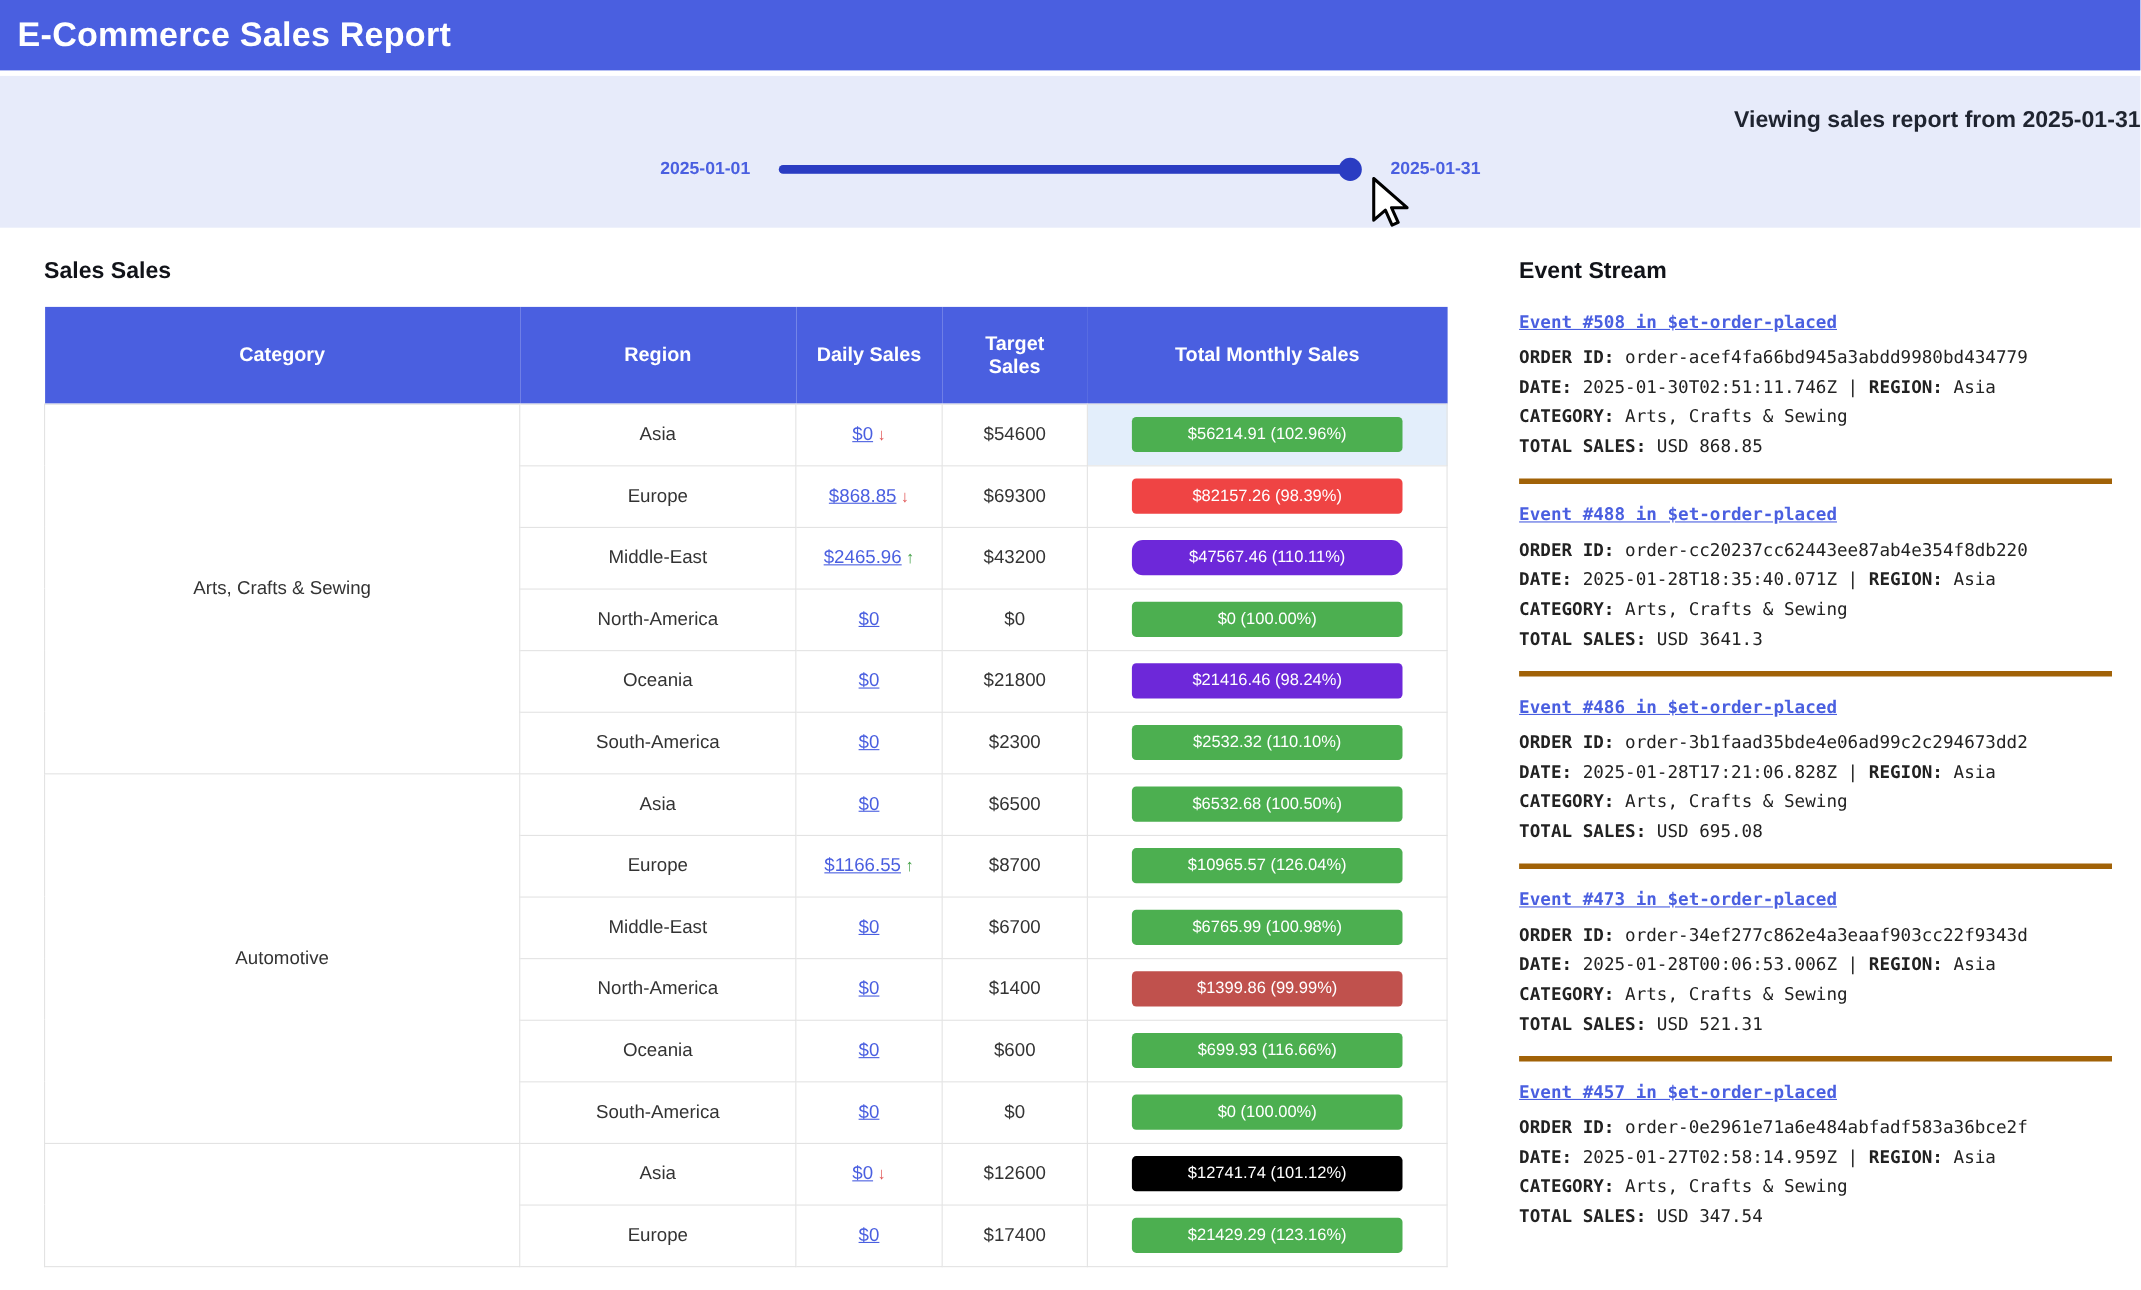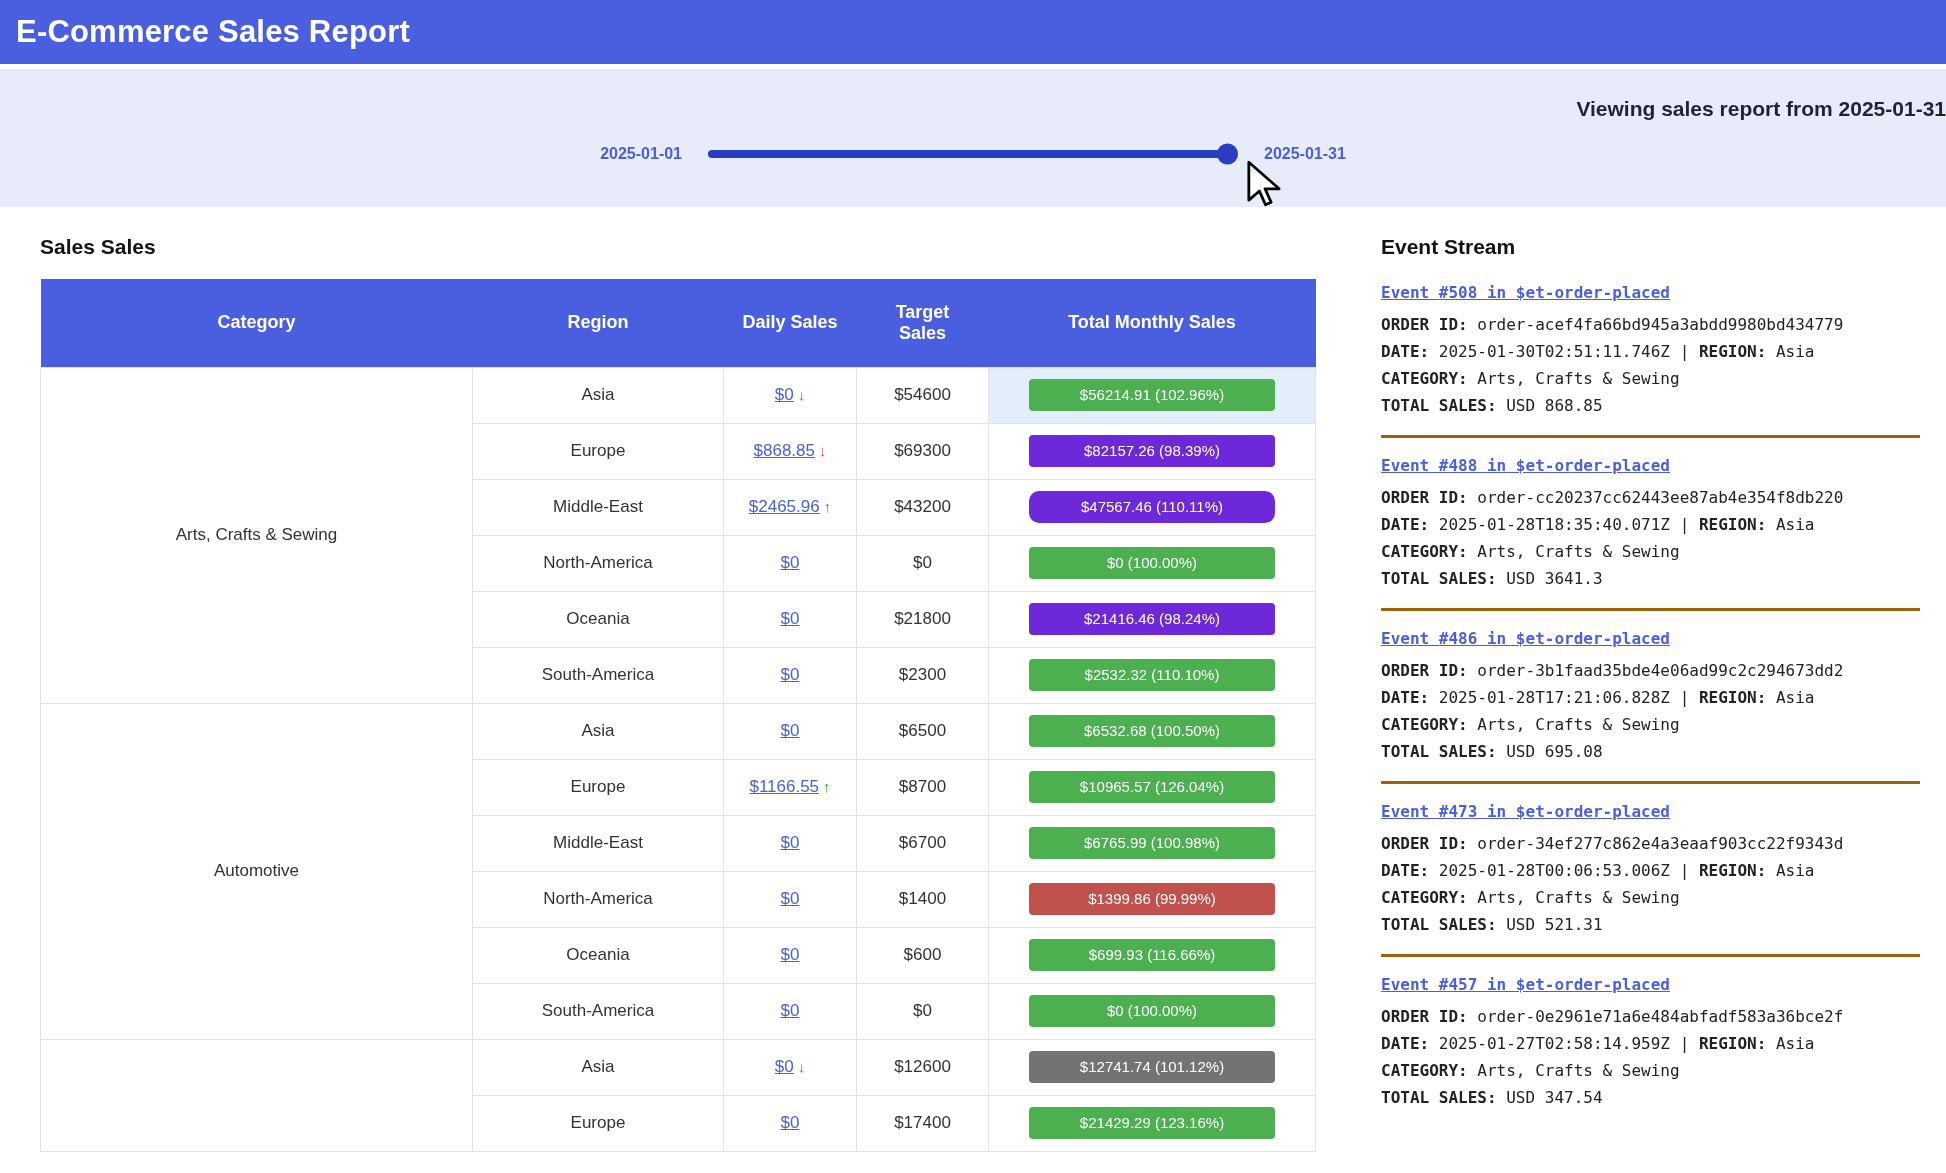--- a/index.html
+++ b/index.html
@@ -44,21 +44,21 @@
   .arrow { margin-left: 4px; font-size: 15px; text-decoration: none; display: inline-block; }
   .arrow-down { color: #e05353; }
   .arrow-up { color: #43a047; }
   .badge { display: inline-block; min-width: 246px; padding: 7px 12px; border-radius: 4px;
     color: #ffffff; font-size: 15px; line-height: 1.2; }
   .cell-highlight { background: #e3eefb !important; }
 
   
   .events-section { flex: 1 1 auto; min-width: 0; }
   .event { font-family: "DejaVu Sans Mono", monospace; padding: 4px 0 16px 0;
-    margin-bottom: 14px; border-bottom: 3px solid #a16207; }
+    margin-bottom: 14px; border-bottom: 5px solid #a16207; }
   .event:last-child { border-bottom: none; }
   .event-title { display: inline-block; color: #4a5fe0; font-weight: bold; font-size: 16px;
     text-decoration: underline; margin-bottom: 9px; cursor: pointer; }
   .event-line { font-size: 16px; color: #222222; line-height: 27px; white-space: nowrap; }
   .event-line b { font-weight: bold; }
 </style>
 </head>
 <body>
 
 <header class="app-header">
@@ -99,21 +99,21 @@
             <td class="cat-cell" rowspan="6">Arts, Crafts &amp; Sewing</td>
             <td>Asia</td>
             <td><a class="daily-link" href="#">$0</a><span class="arrow arrow-down">↓</span></td>
             <td>$54600</td>
             <td class="cell-highlight"><span class="badge" style="background: rgb(76, 175, 80);">$56214.91 (102.96%)</span></td>
           </tr>
           <tr>
             <td>Europe</td>
             <td><a class="daily-link" href="#">$868.85</a><span class="arrow arrow-down">↓</span></td>
             <td>$69300</td>
-            <td><span class="badge" style="background: #6d28d9;">$82157.26 (98.39%)</span></td>
+            <td><span class="badge" style="background: #ef4444;">$82157.26 (98.39%)</span></td>
           </tr>
           <tr>
             <td>Middle-East</td>
             <td><a class="daily-link" href="#">$2465.96</a><span class="arrow arrow-up">↑</span></td>
             <td>$43200</td>
             <td><span class="badge" style="background: #6d28d9; border-radius: 10px;">$47567.46 (110.11%)</span></td>
           </tr>
           <tr>
             <td>North-America</td>
             <td><a class="daily-link" href="#">$0</a></td>
@@ -167,21 +167,21 @@
             <td>South-America</td>
             <td><a class="daily-link" href="#">$0</a></td>
             <td>$0</td>
             <td><span class="badge" style="background: rgb(76, 175, 80);">$0 (100.00%)</span></td>
           </tr>
           <tr>
             <td class="cat-cell" rowspan="2"></td>
             <td>Asia</td>
             <td><a class="daily-link" href="#">$0</a><span class="arrow arrow-down">↓</span></td>
             <td>$12600</td>
-            <td><span class="badge" style="background: #737373;">$12741.74 (101.12%)</span></td>
+            <td><span class="badge" style="background: #000000;">$12741.74 (101.12%)</span></td>
           </tr>
           <tr>
             <td>Europe</td>
             <td><a class="daily-link" href="#">$0</a></td>
             <td>$17400</td>
             <td><span class="badge" style="background: rgb(76, 175, 80);">$21429.29 (123.16%)</span></td>
           </tr>
         </tbody>
     </table>
   </section>

